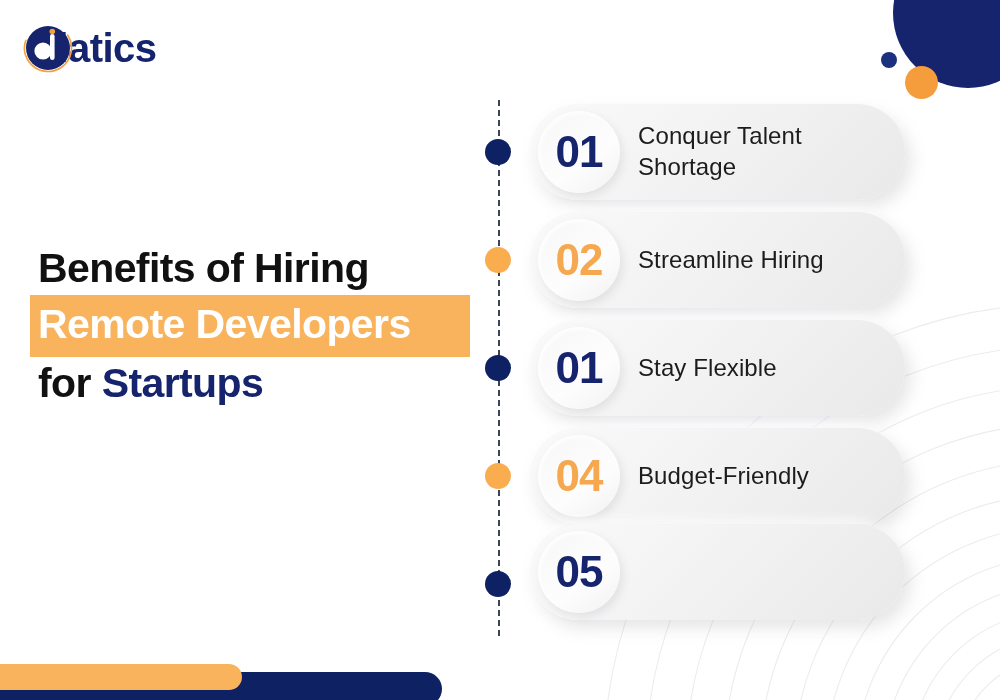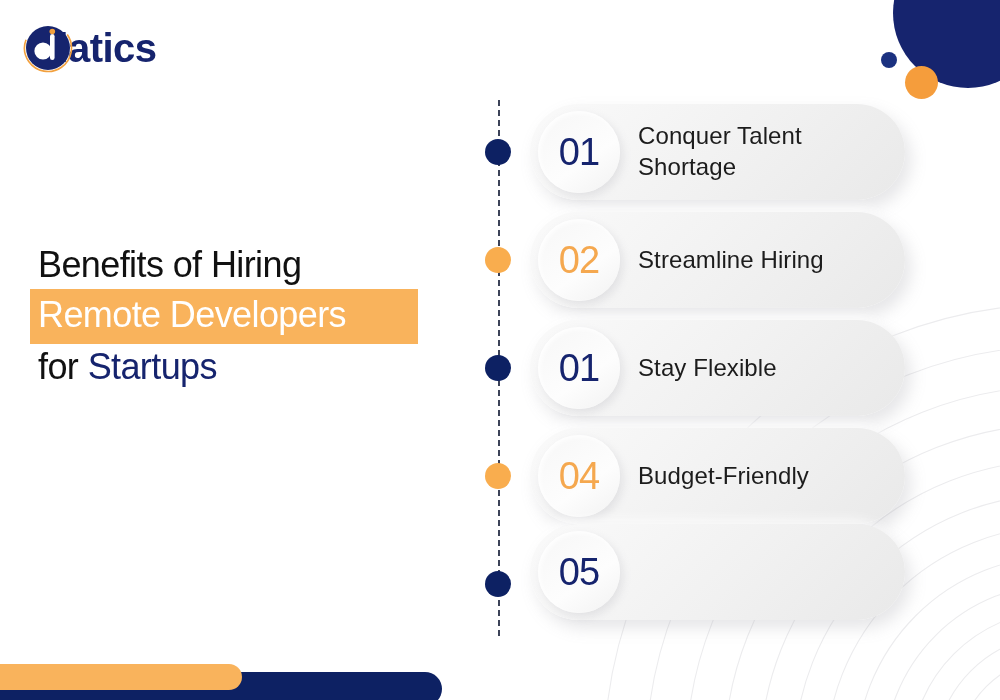--- a/index.html
+++ b/index.html
@@ -87,32 +87,32 @@
 
   
   .headline {
     position: absolute;
     left: 38px;
     top: 242px;
     width: 460px;
     z-index: 3;
   }
   .hl-line {
-    font-size: 36px;
-    font-weight: 400;
+    font-size: 41px;
+    font-weight: 700;
     line-height: 1.30;
     letter-spacing: -0.6px;
     color: #111111;
     white-space: nowrap;
   }
   .hl-line.band {
     background: #f9b35c;
     color: #ffffff;
     display: block;
-    width: 388px;
+    width: 440px;
     margin-left: -8px;
     padding: 3px 8px 5px 8px;
     box-sizing: border-box;
   }
   .hl-accent {
     color: #16246e;
     margin-top: 44px;
   }
 
   
@@ -163,22 +163,22 @@
     border-radius: 50%;
     flex: 0 0 auto;
     background: linear-gradient(145deg, #f7f7f7 0%, #fdfdfd 60%, #f2f2f2 100%);
     box-shadow: inset 2px 2px 5px rgba(255,255,255,0.95),
                 3px 4px 9px rgba(150,150,160,0.20);
     display: flex;
     align-items: center;
     justify-content: center;
   }
   .num {
-    font-size: 38px;
-    font-weight: 400;
+    font-size: 44px;
+    font-weight: 700;
     letter-spacing: -1px;
     line-height: 1;
   }
   .num.navy   { color: #16246e; }
   .num.orange { color: #f5a84f; }
   .card-label {
     margin-left: 18px;
     font-size: 24px;
     color: #1c1c1c;
     line-height: 1.28;

